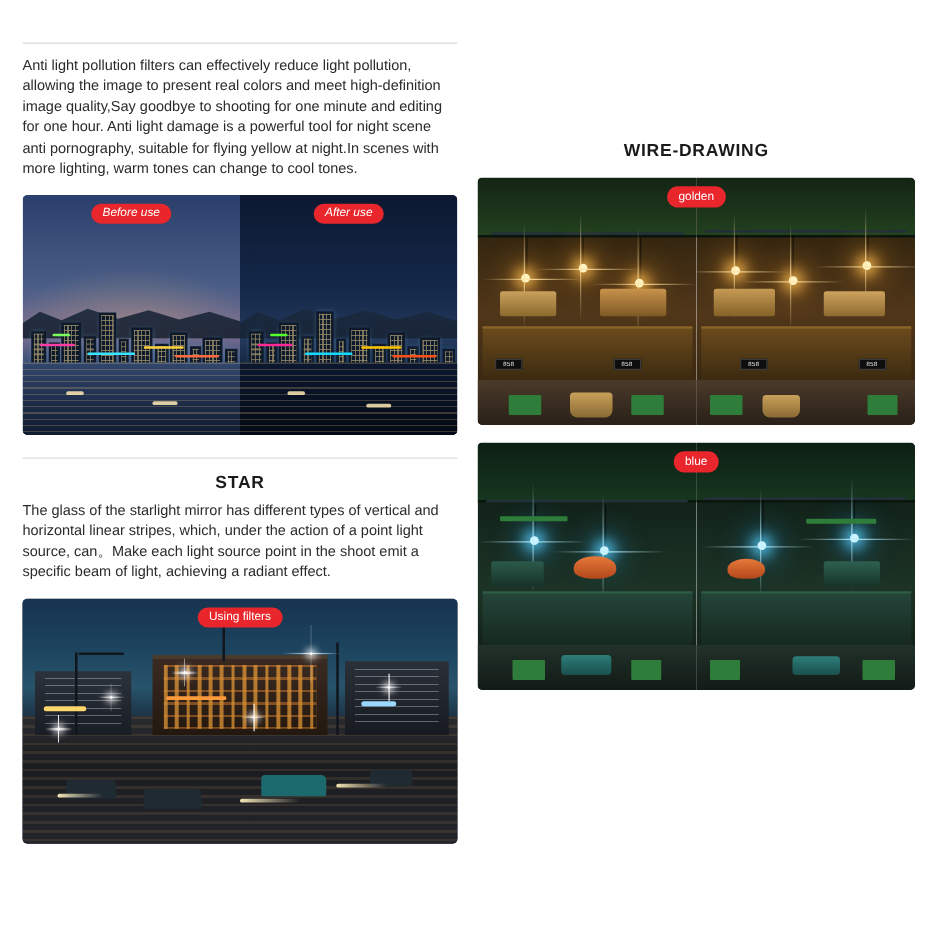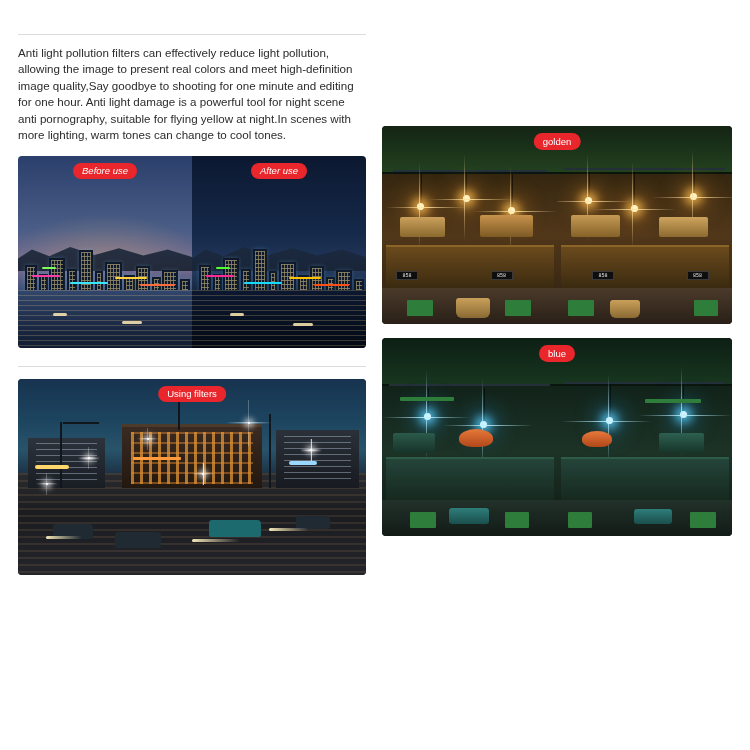--- a/index.html
+++ b/index.html
@@ -381,20 +381,22 @@
           <div class="boat" style="left:22%;top:82%;width:14px;height:3px"></div>
           <div class="boat" style="left:58%;top:87%;width:20px;height:3px"></div>
         </div>
         <div class="badge left">Before use</div>
         <div class="badge right">After use</div>
       </div>
     </div>
 
     <div style="margin-top:18px">
       <hr class="divider">
+      <div class="section-title">STAR</div>
+      <p class="section-body">The glass of the starlight mirror has different types of vertical and horizontal linear stripes, which, under the action of a point light source, can。Make each light source point in the shoot emit a specific beam of light, achieving a radiant effect.</p>
 
       <div class="photo star-img">
         <div class="star-sky"></div>
         <div class="star-ground"></div>
 
         <div class="bldg-l"></div>
         <div class="bldg-main"></div>
         <div class="bldg-r"></div>
 
         <div class="pole" style="left:12%;top:22%;height:34%"></div>
@@ -420,20 +422,21 @@
         <div class="headlight" style="left:8%;top:80%;width:36px"></div>
         <div class="headlight" style="left:50%;top:82%;width:48px"></div>
         <div class="headlight" style="left:72%;top:76%;width:40px"></div>
 
         <div class="badge">Using filters</div>
       </div>
     </div>
   </div>
 
   <div class="col-right">
+    <div class="section-title">WIRE-DRAWING</div>
 
     <div class="photo wd-img" style="margin-top:14px">
       <div class="wd-half a">
         <div class="wd-golden-bg"></div>
         <div class="canopy g"></div>
         <div class="pipe" style="left:6%;top:22%;width:88%;height:2px"></div>
         <div class="hang" style="left:22%;top:24%;height:16%"></div>
         <div class="hang" style="left:48%;top:24%;height:12%"></div>
         <div class="hang" style="left:74%;top:24%;height:18%"></div>
         <div class="lamp g" style="left:20%;top:39%"></div>

